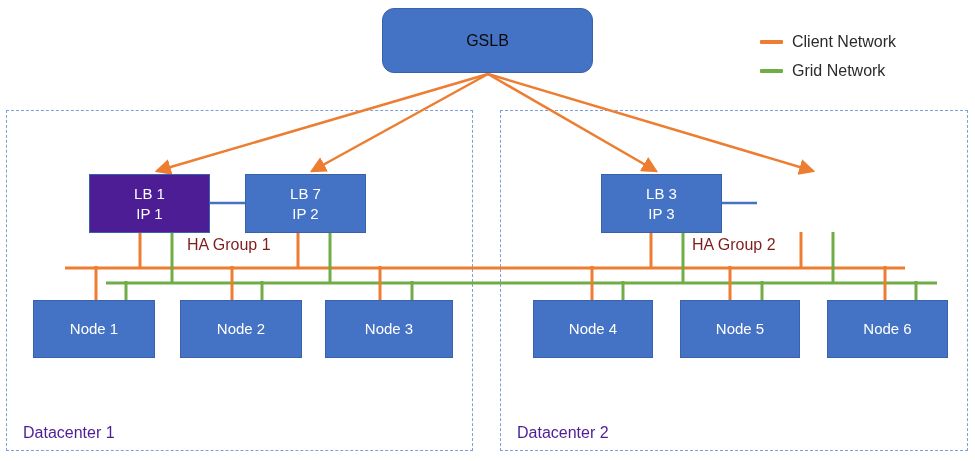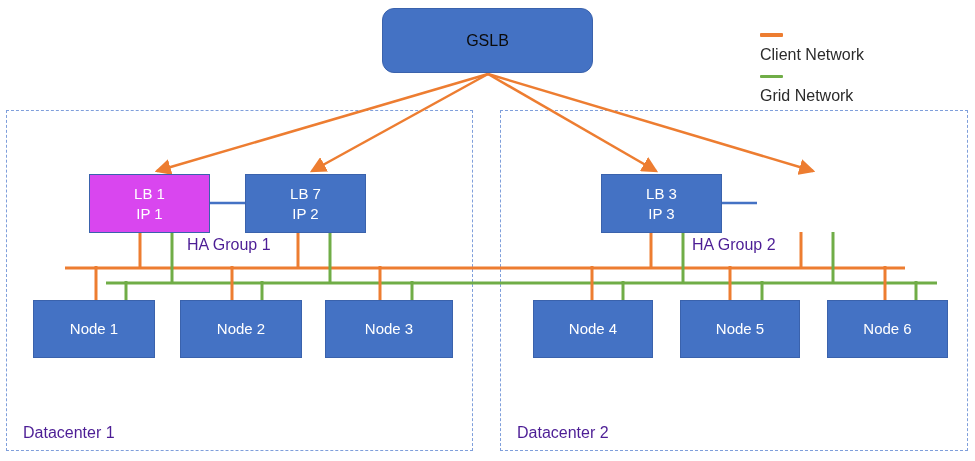--- a/index.html
+++ b/index.html
@@ -61,35 +61,35 @@
   .node1 { left: 33px;  width: 122px; }
   .node2 { left: 180px; width: 122px; text-align: center; }
   .node3 { left: 325px; width: 128px; }
   .node4 { left: 533px; width: 120px; }
   .node5 { left: 680px; width: 120px; }
   .node6 { left: 827px; width: 121px; }
   .ha-label {
     position: absolute;
     top: 236px;
     font-size: 16px;
-    color: #4c1d95;
+    color: #7f1d1d;
     z-index: 3;
     white-space: nowrap;
   }
   .ha1 { left: 187px; }
   .ha2 { left: 692px; }
   .legend {
     position: absolute;
     left: 760px; top: 33px;
     display: flex;
     flex-direction: column;
     gap: 11px;
     z-index: 3;
   }
-  .legend-row { display: flex; gap: 9px; flex-direction: column; }
+  .legend-row { display: flex; align-items: center; gap: 9px; }
   .legend-swatch { width: 23px; height: 3.5px; border-radius: 1px; }
   .legend-label { font-size: 16px; color: #2b2b2b; white-space: nowrap; }
 </style>
 </head>
 <body>
 
 <div class="canvas">
 
   <div class="dc dc1">
     <span class="dc-label">Datacenter 1</span>
@@ -136,21 +136,21 @@
     <line x1="730" y1="266" x2="730" y2="301" class="client-line w3" stroke="#ED7D31"></line>
     <line x1="762" y1="281" x2="762" y2="301" class="grid-line w3" stroke="#70AD47"></line>
     <line x1="885" y1="266" x2="885" y2="301" class="client-line w3" stroke="#ED7D31"></line>
     <line x1="916" y1="281" x2="916" y2="301" class="grid-line w3" stroke="#70AD47"></line>
   </svg>
 
   <div class="box gslb" style="background: rgb(68, 114, 196);">
     <span>GSLB</span>
   </div>
 
-  <div class="box lb lb1" style="background: #d946ef;">
+  <div class="box lb lb1" style="background: #4c1d95;">
     <div>LB 1</div>
     <div>IP 1</div>
   </div>
   <div class="box lb lb2" style="background: rgb(68, 114, 196);">
     <div>LB 7</div>
     <div>IP 2</div>
   </div>
   <div class="box lb lb3" style="background: rgb(68, 114, 196);">
     <div>LB 3</div>
     <div>IP 3</div>

